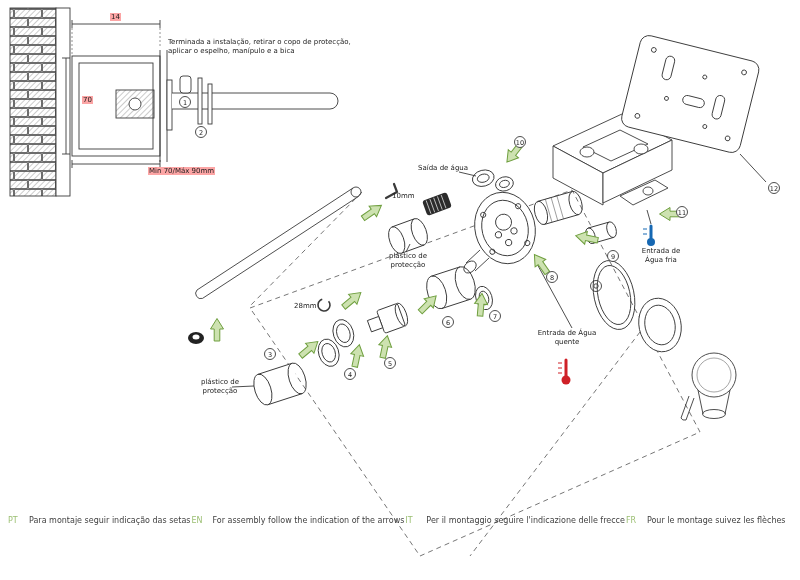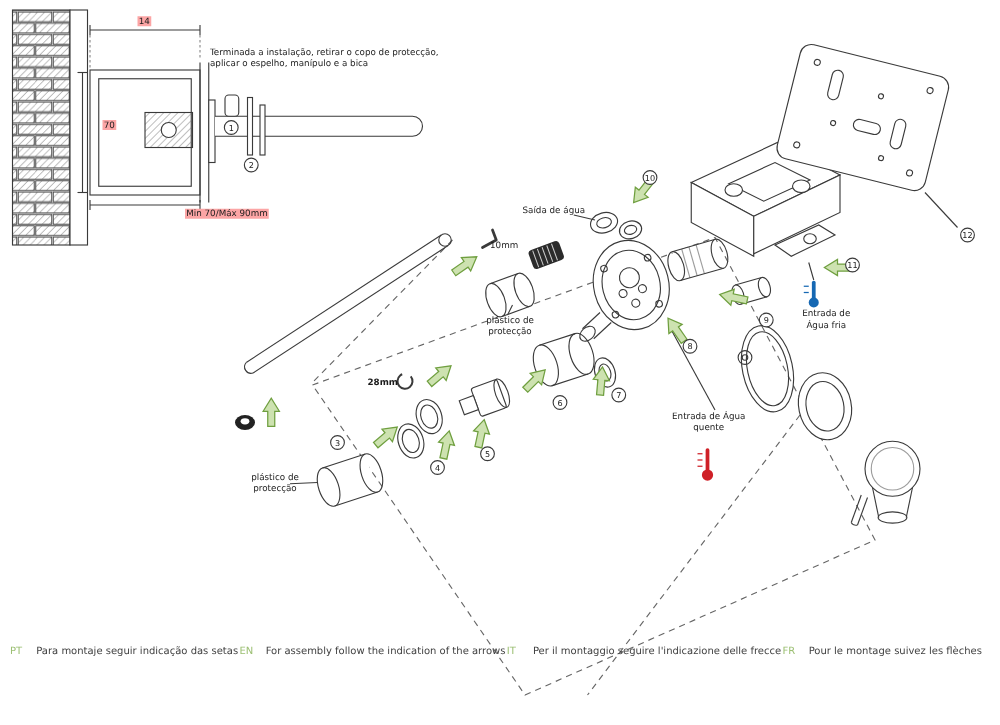--- a/index.html
+++ b/index.html
@@ -325,21 +325,21 @@
 
 <div class="lbl" style="left:168px;top:38px;width:200px;">Terminada a instalação,  retirar o copo de protecção, aplicar o espelho, manípulo e a bica</div>
 
 <div class="dim" style="left:110px;top:13px;">14</div>
 <div class="dim" style="left:82px;top:96px;">70</div>
 <div class="dim" style="left:148px;top:167px;">Min 70/Máx 90mm</div>
 
 <div class="lbl" style="left:418px;top:164px;width:70px;">Saída de água</div>
 <div class="lbl" style="left:392px;top:179px;margin-top:13px;">10mm</div>
 <div class="lbl center" style="left:380px;top:252px;width:56px;">plástico de protecção</div>
-<div class="lbl" style="left:294px;top:302px;font-weight:bold;">28mm</div>
+<div class="lbl" style="left:294px;top:302px;">28mm</div>
 <div class="lbl center" style="left:192px;top:378px;width:56px;">plástico de protecção</div>
 <div class="lbl center" style="left:536px;top:329px;width:62px;">Entrada de Água quente</div>
 <div class="lbl center" style="left:632px;top:247px;width:58px;">Entrada de Água fria</div>
 
 <div class="legend">
   <div class="legend-row">
     <span class="lang">PT</span>
     <span class="ltext">Para montaje seguir indicação das setas</span>
   </div>
   <div class="legend-row">

